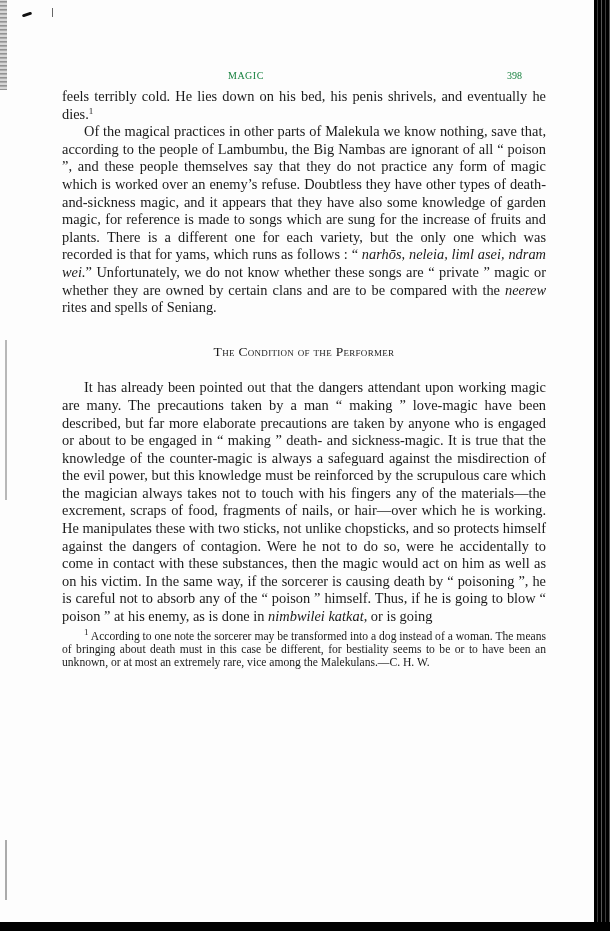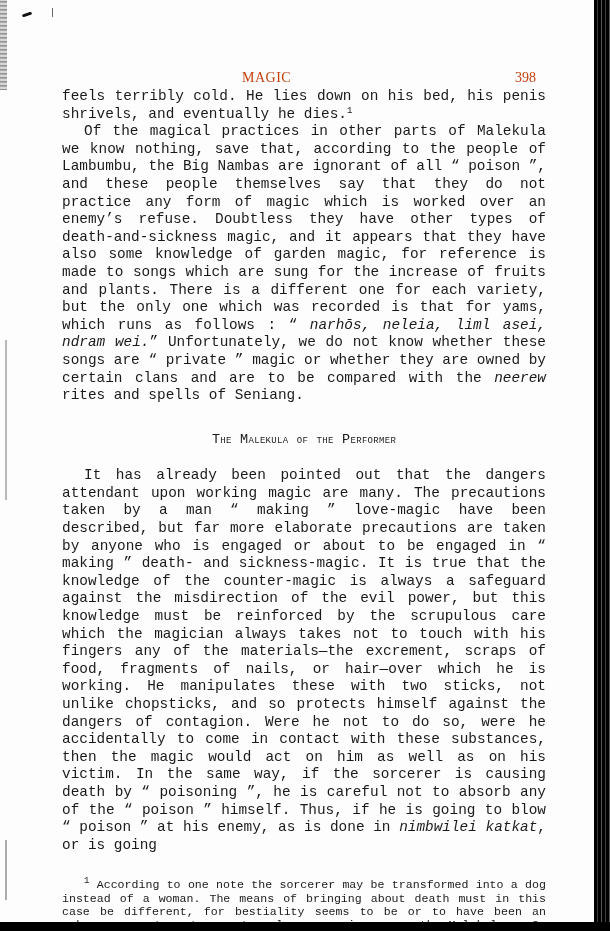--- a/index.html
+++ b/index.html
@@ -65,25 +65,25 @@
     .bottom-band {
       position: absolute;
       left: 0; bottom: 0;
       width: 610px; height: 9px;
       background: #000;
     }
 
     .running-head {
       position: absolute;
       top: 70px;
-      left: 62px;
+      left: 48px;
       width: 484px;
       height: 18px;
-      font-size: 14px;
-      color: #c2410c;
+      font-size: 10px;
+      color: #15803d;
     }
     .running-head .title {
       position: absolute;
       left: 180px;
       top: 0;
       letter-spacing: 0.5px;
     }
     .running-head .pageno {
       position: absolute;
       right: 10px;
@@ -95,21 +95,20 @@
       left: 62px;
       top: 88px;
       width: 484px;
       font-size: 14.4px;
       line-height: 17.6px;
       color: #1a1a1a;
       text-align: justify;
     }
     .text p {
       margin: 0;
-      font-family: Liberation Mono, monospace;
     }
     .text p.indent {
       text-indent: 22px;
     }
     .text p.first-cont {
       text-indent: 0;
     }
     .section-heading {
       margin: 26px 0 19px 0 !important;
       text-align: center;
@@ -117,21 +116,21 @@
       font-size: 13.5px;
       letter-spacing: 0.3px;
       text-indent: 0 !important;
     }
     sup.fn {
       font-size: 9px;
       vertical-align: 5px;
       line-height: 0;
     }
     .footnotes {
-      margin-top: 24px;
+      margin-top: 4px;
       font-size: 11.6px;
       line-height: 13.2px;
       text-align: justify;
     }
     .footnotes p {
       text-indent: 22px;
     }
     em { font-style: italic; }
   </style>
 </head>
@@ -147,21 +146,21 @@
   <div class="running-head">
     <span class="title">MAGIC</span>
     <span class="pageno">398</span>
   </div>
 
   <div class="text">
     <p class="first-cont"><span>feels terribly cold. He lies down on his bed, his penis shrivels, and eventually he dies.</span><sup class="fn">1</sup></p>
 
     <p class="indent"><span>Of the magical practices in other parts of Malekula we know nothing, save that, according to the people of Lambumbu, the Big Nambas are ignorant of all “ poison ”, and these people themselves say that they do not practice any form of magic which is worked over an enemy’s refuse. Doubtless they have other types of death-and-sickness magic, and it appears that they have also some knowledge of garden magic, for reference is made to songs which are sung for the increase of fruits and plants. There is a different one for each variety, but the only one which was recorded is that for yams, which runs as follows : “ </span><em>narhōs, neleia, liml asei, ndram wei.</em><span>” Unfortunately, we do not know whether these songs are “ private ” magic or whether they are owned by certain clans and are to be compared with the </span><em>neerew</em><span> rites and spells of Seniang.</span></p>
 
-    <p class="section-heading">The Malekula of the Performer</p>
+    <p class="section-heading">The Condition of the Performer</p>
 
     <p class="indent"><span>It has already been pointed out that the dangers attendant upon working magic are many. The precautions taken by a man “ making ” love-magic have been described, but far more elaborate precautions are taken by anyone who is engaged or about to be engaged in “ making ” death- and sickness-magic. It is true that the knowledge of the counter-magic is always a safeguard against the misdirection of the evil power, but this knowledge must be reinforced by the scrupulous care which the magician always takes not to touch with his fingers any of the materials—the excrement, scraps of food, fragments of nails, or hair—over which he is working. He manipulates these with two sticks, not unlike chopsticks, and so protects himself against the dangers of contagion. Were he not to do so, were he accidentally to come in contact with these substances, then the magic would act on him as well as on his victim. In the same way, if the sorcerer is causing death by “ poisoning ”, he is careful not to absorb any of the “ poison ” himself. Thus, if he is going to blow “ poison ” at his enemy, as is done in </span><em>nimbwilei katkat</em><span>, or is going</span></p>
 
     <div class="footnotes">
       <p><sup class="fn">1</sup><span> According to one note the sorcerer may be transformed into a dog instead of a woman. The means of bringing about death must in this case be different, for bestiality seems to be or to have been an unknown, or at most an extremely rare, vice among the Malekulans.—C. H. W.</span></p>
     </div>
   </div>
 </div>
 
 <div class="right-edge"></div>

